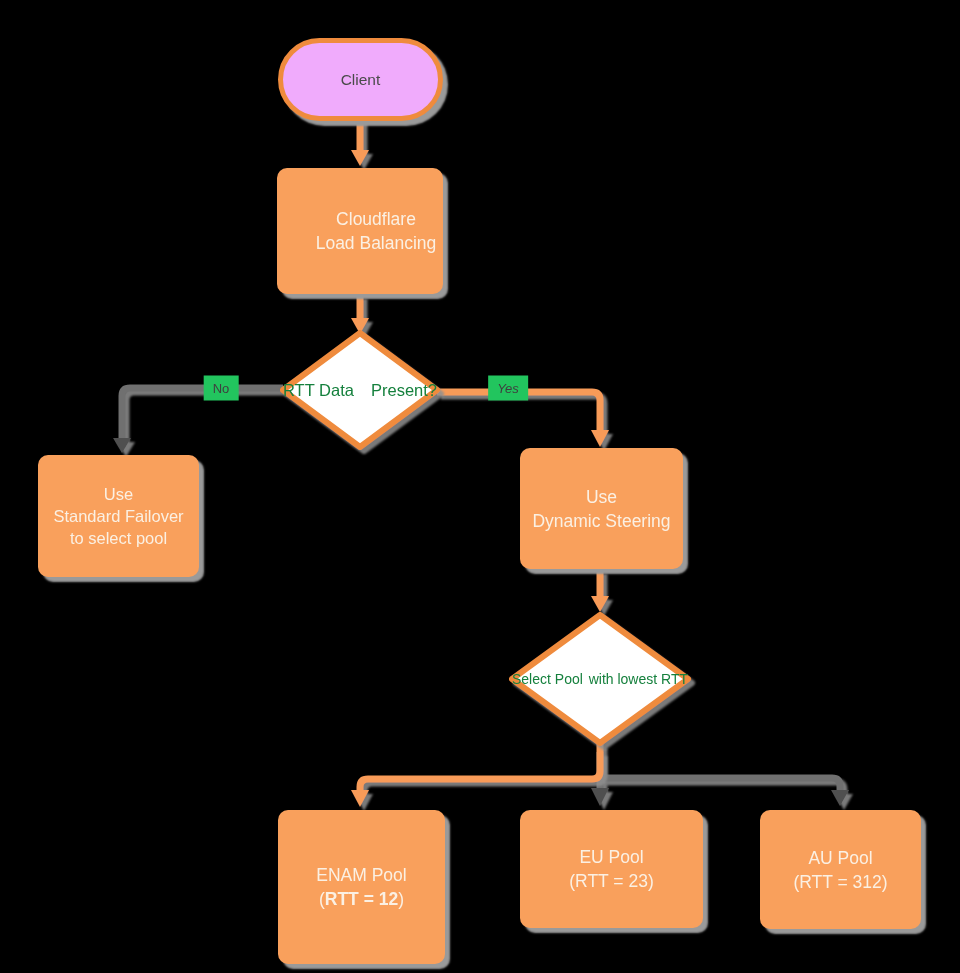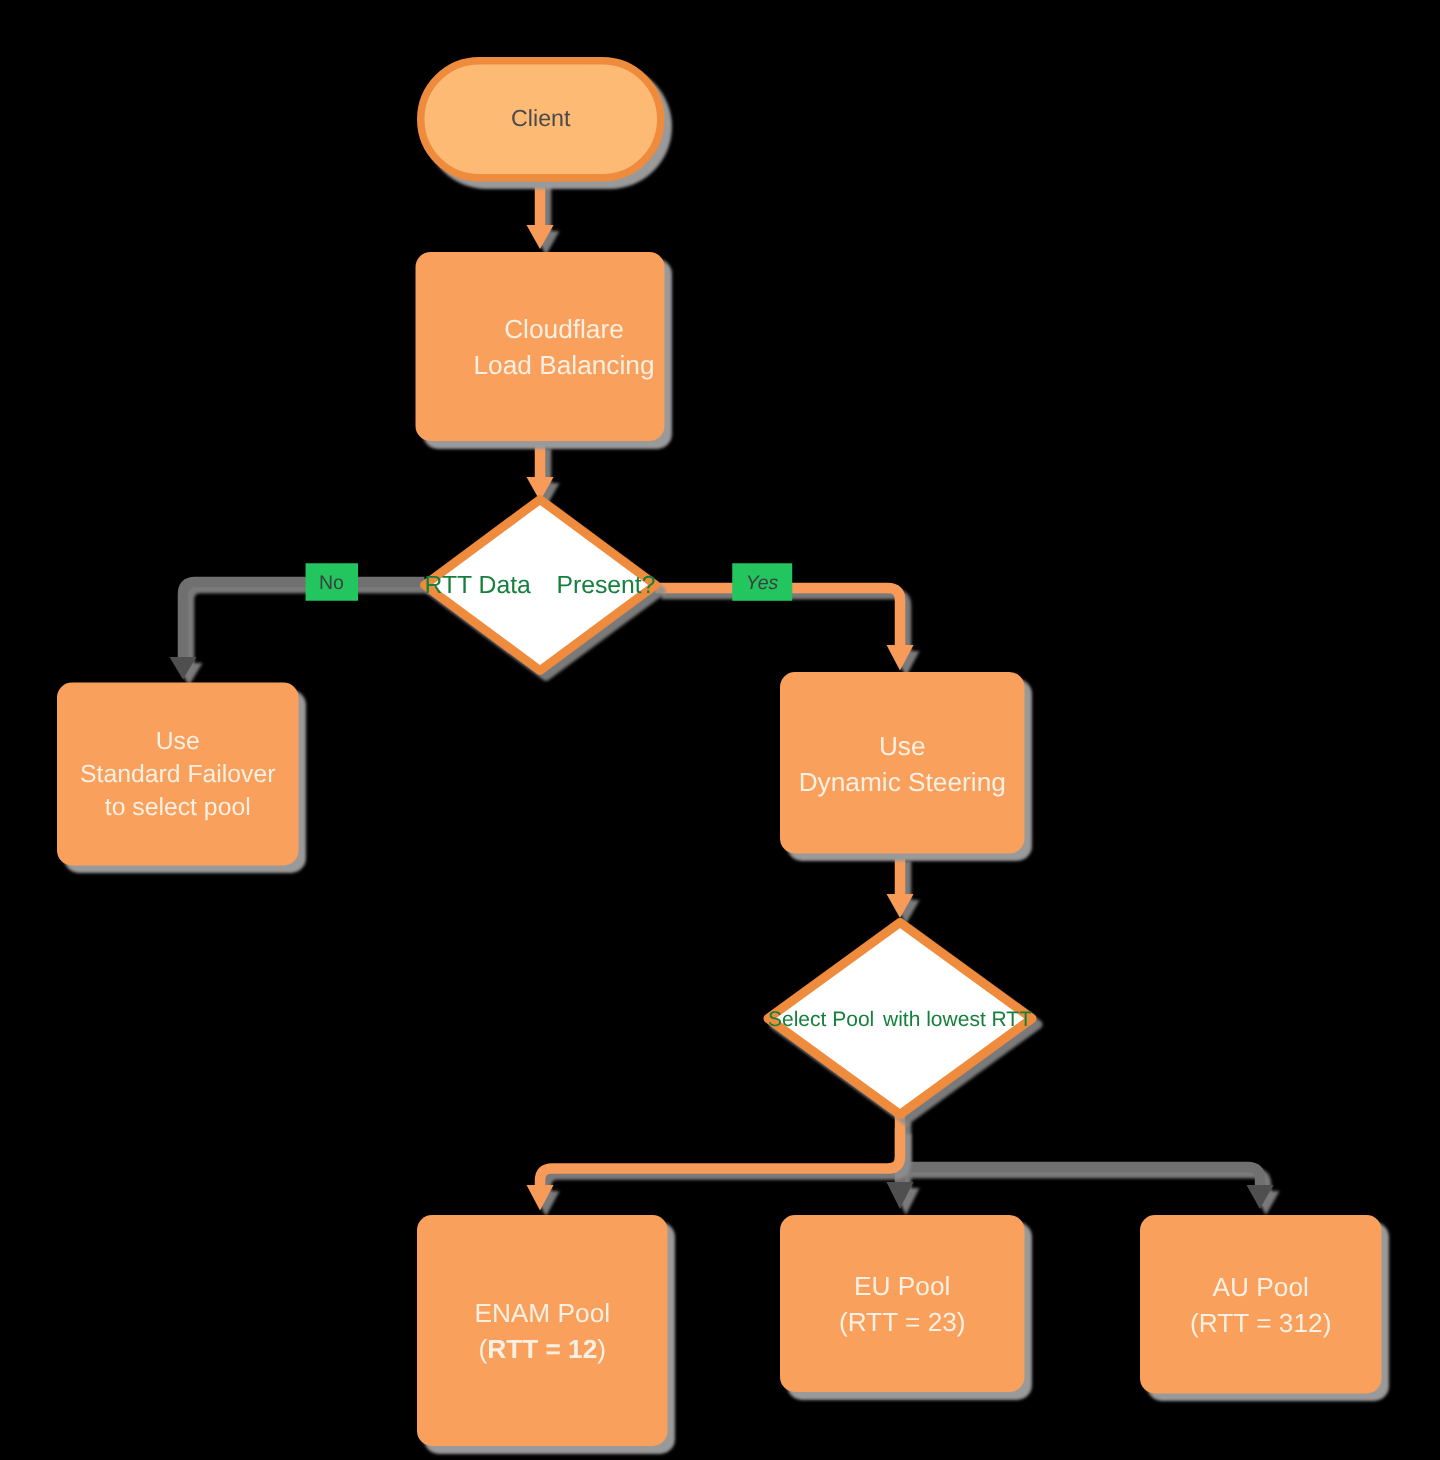--- a/index.html
+++ b/index.html
@@ -18,21 +18,21 @@
   }
   .box{
     background:#F9A05C;
     border-radius:10px;
     color:#FBF0E3;
     font-size:17.5px;line-height:24px;
     box-shadow:5px 5px 2px #9A9A9A;
   }
   .box.small{font-size:16.5px;line-height:22px;}
   .terminator{
-    background:#fdba74;
+    background:#f0abfc;
     border:5px solid #EF8B3D;
     border-radius:45px;
     color:#4A4A4A;
     font-size:15.5px;
     box-shadow:5px 5px 2px #9A9A9A;
   }
   .diamond-text{
     position:absolute;z-index:2;
     display:flex;flex-direction:row;align-items:center;justify-content:space-between;
     text-align:center;color:#15803d;
@@ -109,21 +109,21 @@
   <div class="node box" style="left:520px;top:448px;width:163px;height:121px;">
     <div>Use</div>
     <div>Dynamic Steering</div>
   </div>
 
   <div class="node box" style="left:278px;top:810px;width:167px;height:154px;">
     <div>ENAM Pool</div>
     <div><span>(</span><span class="b">RTT = 12</span><span>)</span></div>
   </div>
 
-  <div class="node box" style="left:520px;top:810px;width:163px;height:118px;">
+  <div class="node box" style="left:520px;top:810px;width:183px;height:118px;">
     <div>EU Pool</div>
     <div>(RTT = 23)</div>
   </div>
 
   <div class="node box" style="left:760px;top:810px;width:161px;height:119px;">
     <div>AU Pool</div>
     <div>(RTT = 312)</div>
   </div>
 
   <div class="diamond-text" style="left:283px;top:335px;width:154px;height:110px;font-size:16.5px;line-height:23px;">

